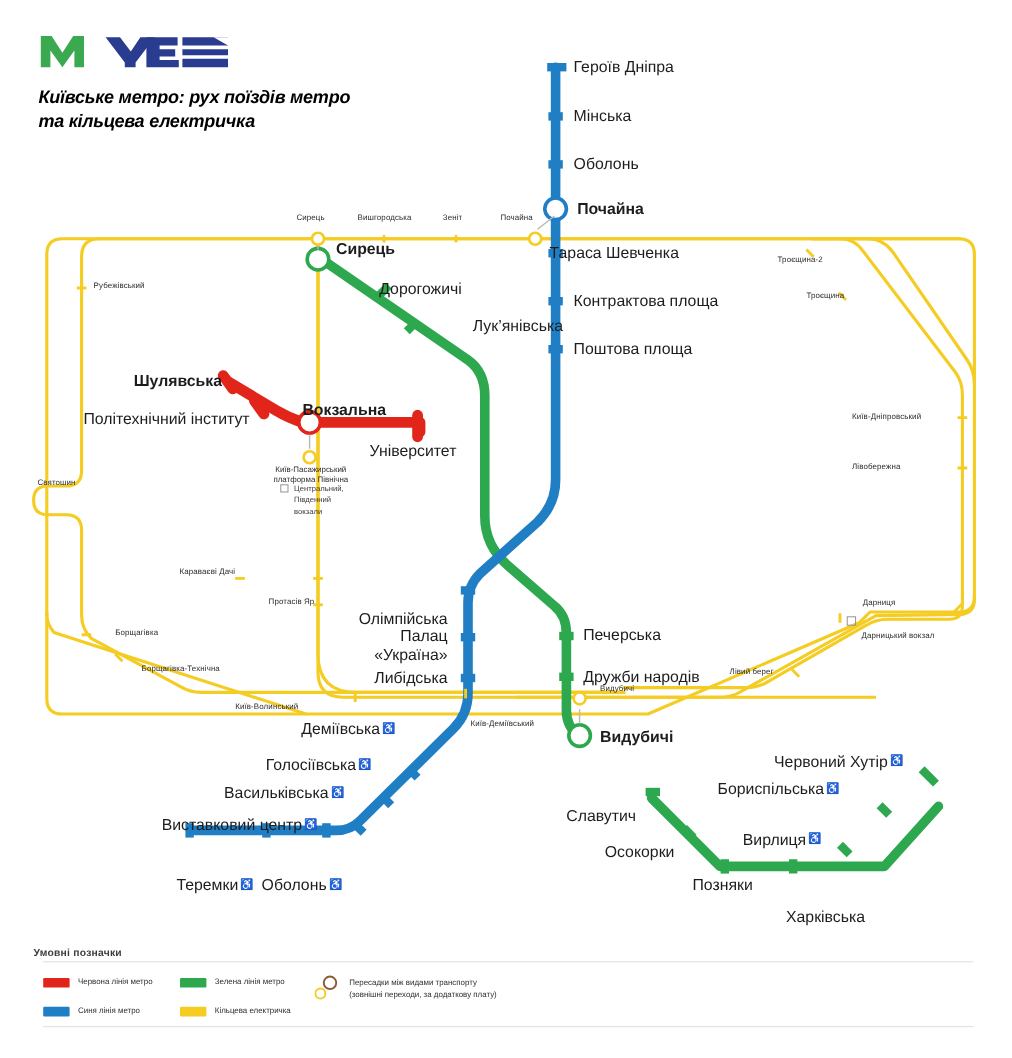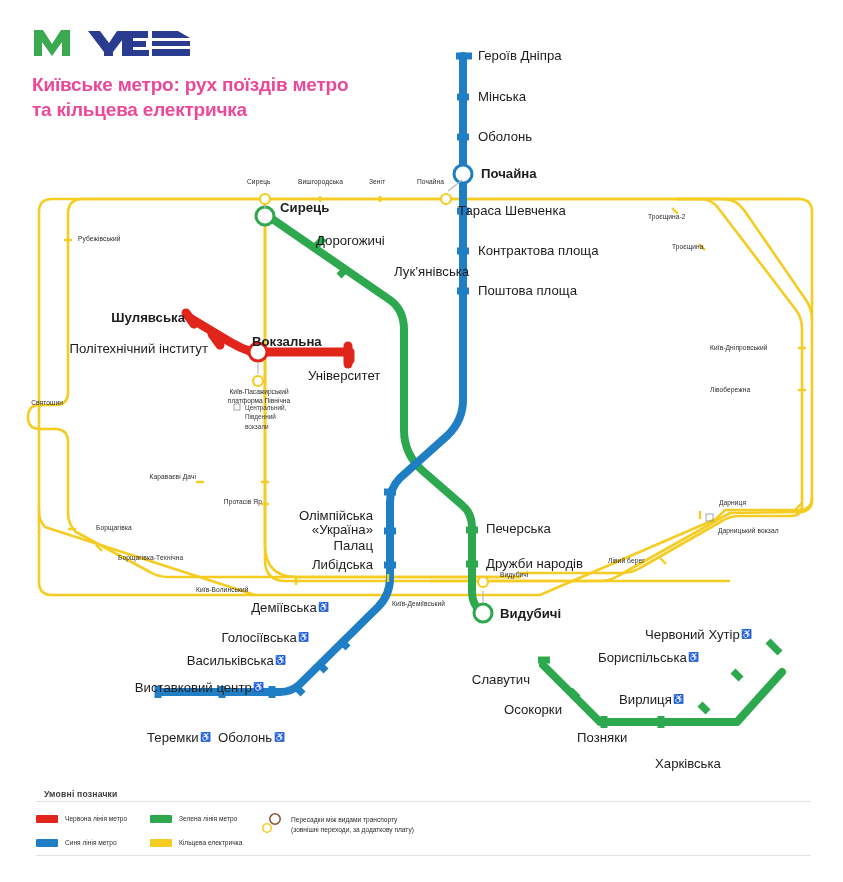--- a/index.html
+++ b/index.html
@@ -33,25 +33,26 @@
     top: 28px;
     display: flex;
     align-items: center;
     gap: 14px;
   }
   .title-block {
     position: absolute;
     left: 32px;
     top: 72px;
     width: 430px;
-    font-size: 19px;
+    font-size: 15px;
     font-weight: bold;
     line-height: 1.32;
     letter-spacing: -0.2px;
-    color: #ec4899;
+    color: #000000;
+    font-style: italic;
   }
   .title-block div { white-space: nowrap; }
 
   
   .lbl {
     position: absolute;
     font-size: 13.2px;
     color: #1d1d1d;
     white-space: nowrap;
     line-height: 1.18;
@@ -84,21 +85,21 @@
     font-size: 6.6px;
     color: #2b2b2b;
     text-align: center;
     line-height: 1.35;
     white-space: nowrap;
   }
 
   
   .legend-title {
     position: absolute;
-    left: 44px;
+    left: 28px;
     top: 789px;
     font-size: 8.6px;
     font-weight: bold;
     color: #3c3c3c;
     letter-spacing: 0.2px;
     text-align: right;
   }
   .legend-rule {
     position: absolute;
     left: 36px;
@@ -335,22 +336,22 @@
   <div class="lbl" style="left:458px; top:203px;">
     <span>Тараса Шевченка</span></div>
   <div class="lbl" style="left:478px; top:243px;">
     <span>Контрактова площа</span></div>
   <div class="lbl" style="left:478px; top:283px;text-align:right;">
     <span>Поштова площа</span></div>
 
   <div class="lbl r" style="left:198px; top:508px; width:175px;">
     <span>Олімпійська</span></div>
   <div class="lbl r" style="left:178px; top:522px; width:195px;">
+    <div>Палац</div>
     <div>«Україна»</div>
-    <div>Палац</div>
   </div>
   <div class="lbl r" style="left:198px; top:557px; width:175px;">
     <span>Либідська</span></div>
 
   <div class="lbl r" style="left:160px; top:600px; width:170px;">
     <span>Деміївська</span><span class="wc">♿</span></div>
   <div class="lbl r" style="left:130px; top:630px; width:180px;">
     <span>Голосіївська</span><span class="wc">♿</span></div>
   <div class="lbl r" style="left:105px; top:653px; width:182px;">
     <span>Васильківська</span><span class="wc">♿</span></div>

